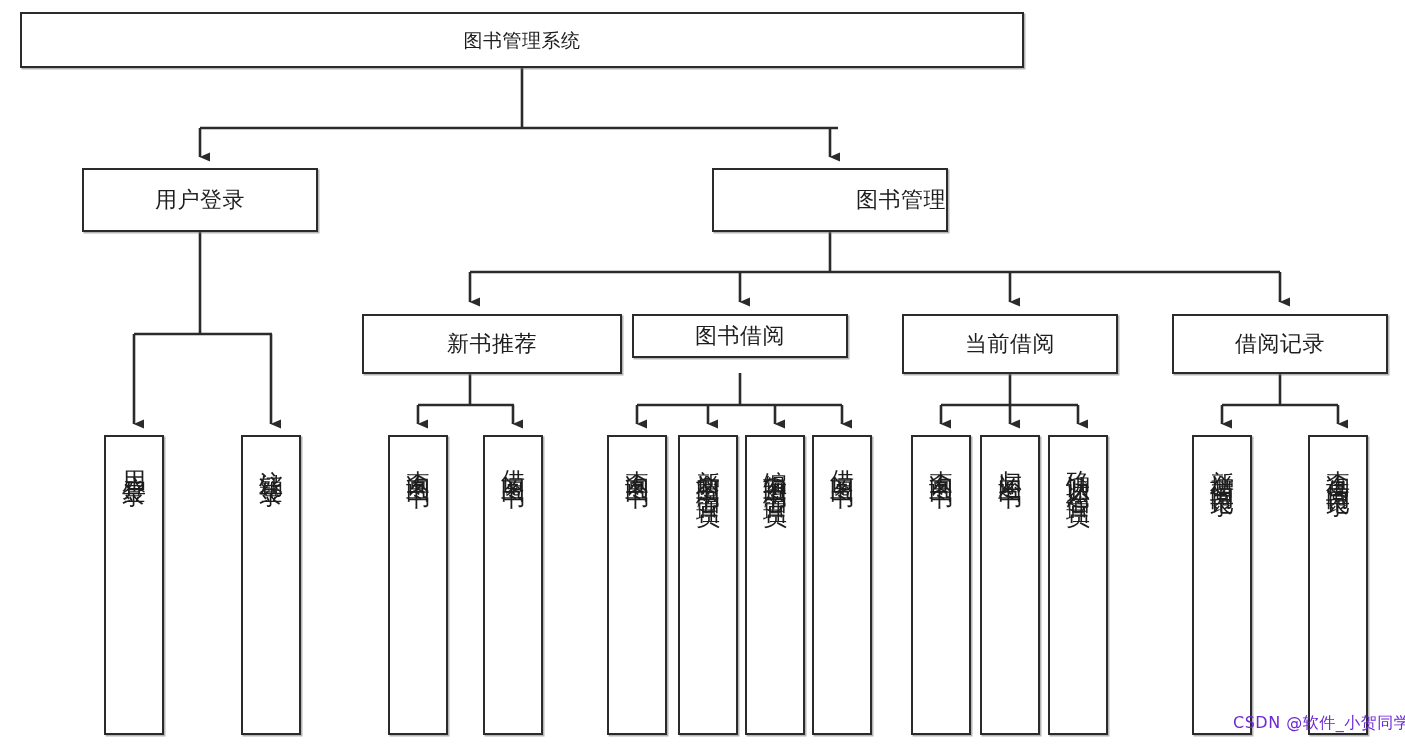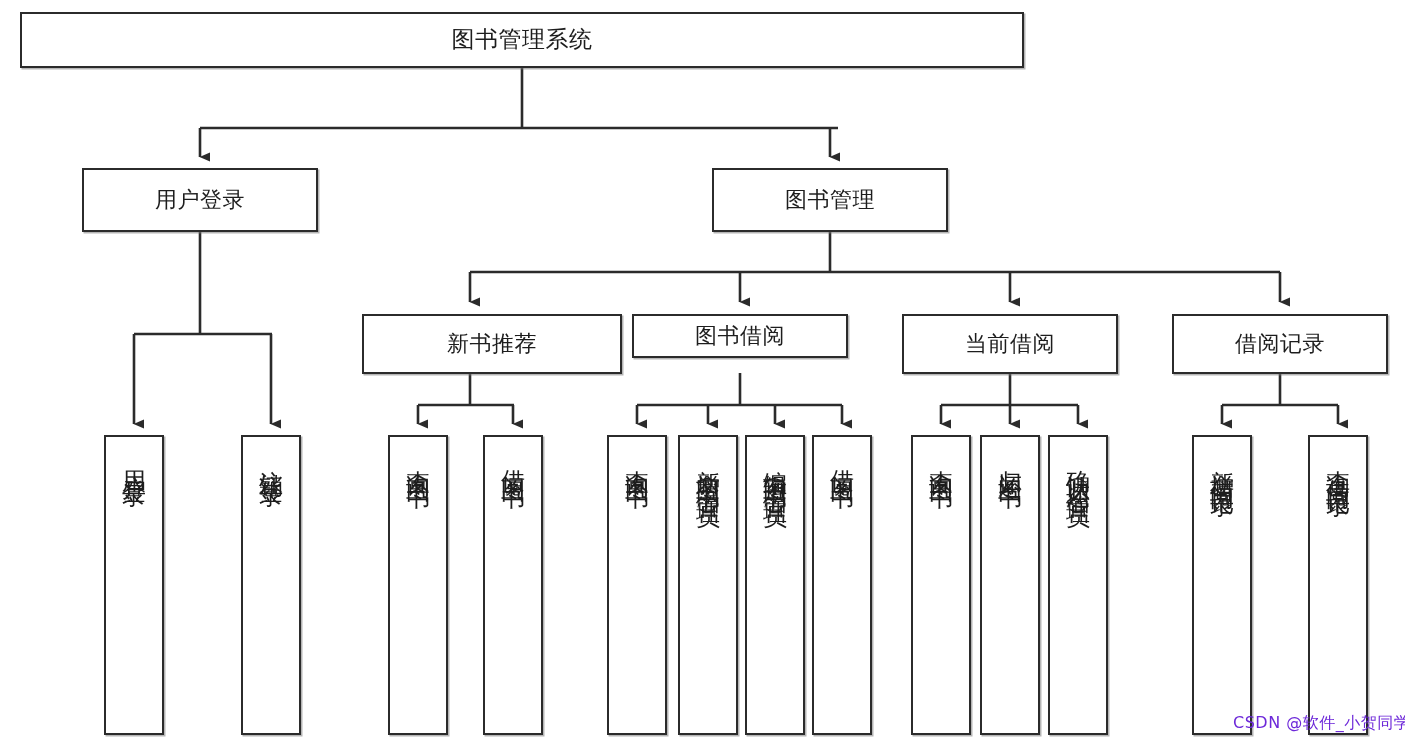--- a/index.html
+++ b/index.html
@@ -41,21 +41,21 @@
     line-height: 1.18;
     letter-spacing: 0.5px;
     white-space: pre;
     text-align: center;
   }
   
   .node.horiz .label {
     font-size: 22px;
   }
   .node.root .label {
-    font-size: 23px;
+    font-size: 19px;
   }
   
   .node.vert {
     align-items: flex-start;
     justify-content: center;
     padding-top: 14px;
   }
   .node.vert .label {
     writing-mode: vertical-rl;
     text-orientation: upright;
@@ -131,21 +131,21 @@
     </g>
   </svg>
 
   <div class="node horiz root" style="left:20px; top:12px; width:1004px; height:56px;">
     <span class="label">图书管理系统</span>
   </div>
 
   <div class="node horiz" style="left:82px; top:168px; width:236px; height:64px;">
     <span class="label">用户登录</span>
   </div>
-  <div class="node horiz" style="left:712px; top:168px; width:236px; height:64px;">
+  <div class="node horiz" style="left:712px; top:168px; width:236px; height:64px;justify-content:flex-end;">
     <span class="label">图书管理</span>
   </div>
 
   <div class="node horiz" style="left:362px; top:314px; width:260px; height:60px;">
     <span class="label">新书推荐</span>
   </div>
   <div class="node horiz" style="left:632px; top:314px; width:216px; height:44px;">
     <span class="label">图书借阅</span>
   </div>
   <div class="node horiz" style="left:902px; top:314px; width:216px; height:60px;">

